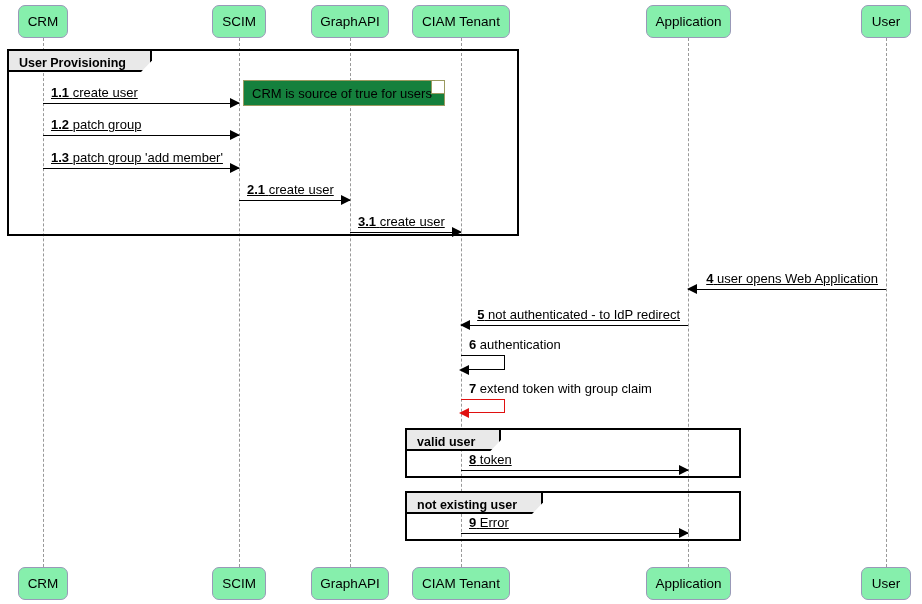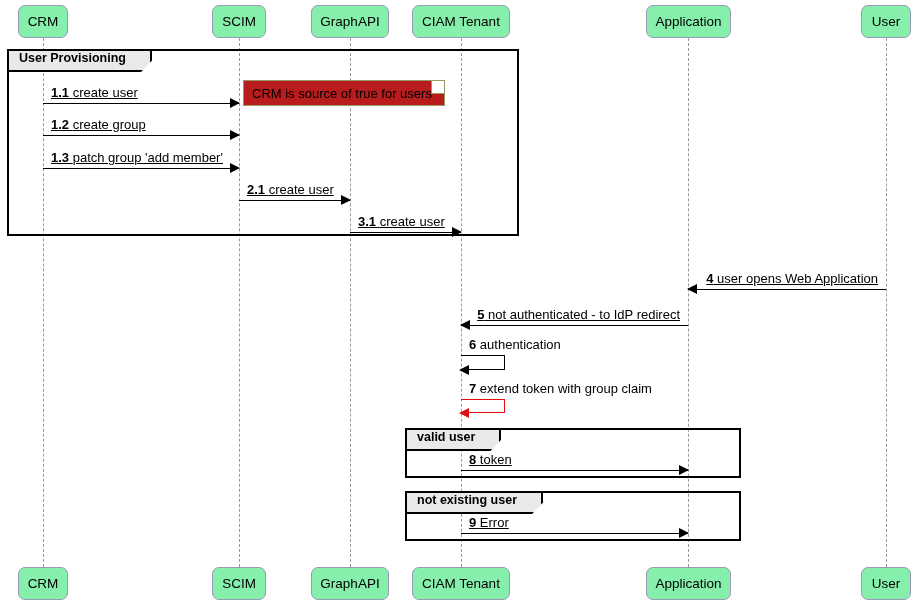--- a/index.html
+++ b/index.html
@@ -40,21 +40,21 @@
     background:transparent;
   }
   .frame.inner{border-width:2px;}
   .frame-label{
     position:absolute;
     left:0;top:0;
     height:19px;
     background:#E9E9E9;
     border-right:2px solid #000;
     border-bottom:2px solid #000;
-    display:flex;align-items:flex-start;
+    display:flex;align-items:flex-end;
     padding:0 24px 0 10px;
     font-size:12.5px;
     font-weight:bold;
     color:#000;
     white-space:nowrap;
     clip-path:polygon(0 0, 100% 0, 100% 45%, calc(100% - 11px) 100%, 0 100%);
   }
 
   
   .msg{position:absolute;height:0;}
@@ -112,21 +112,21 @@
     top:-18px;
     font-size:13px;
     white-space:nowrap;
     color:#000;
   }
 
   
   .note{
     position:absolute;
     box-sizing:border-box;
-    background:#b91c1c;
+    background:#15803d;
     border:1px solid #9a9a60;
     font-size:13px;
     color:#000;
     display:flex;align-items:center;
     padding:0 8px;
     white-space:nowrap;
   }
   .note-fold{
     position:absolute;
     top:0;right:0;
@@ -185,21 +185,21 @@
   <div class="note" style="left:243px;top:80px;width:202px;height:26px;">
     <span>CRM is source of true for users</span>
     <div class="note-fold"></div>
   </div>
 
   <div class="msg" style="left:43px;top:135px;width:196px;">
     <div class="line"></div>
     <div class="arrowhead right"></div>
     <div class="msg-label l">
       <b>1.2</b>
-      <span>create group</span>
+      <span>patch group</span>
     </div>
   </div>
 
   <div class="msg" style="left:43px;top:168px;width:196px;">
     <div class="line"></div>
     <div class="arrowhead right"></div>
     <div class="msg-label l">
       <b>1.3</b>
       <span>patch group 'add member'</span>
     </div>

